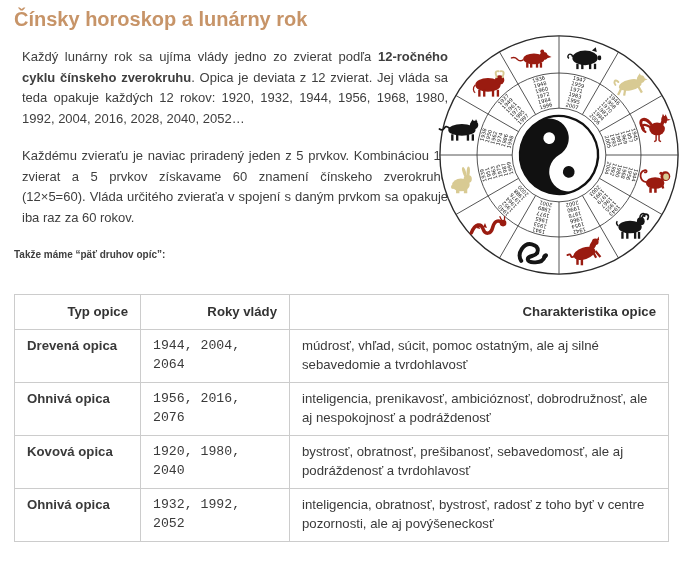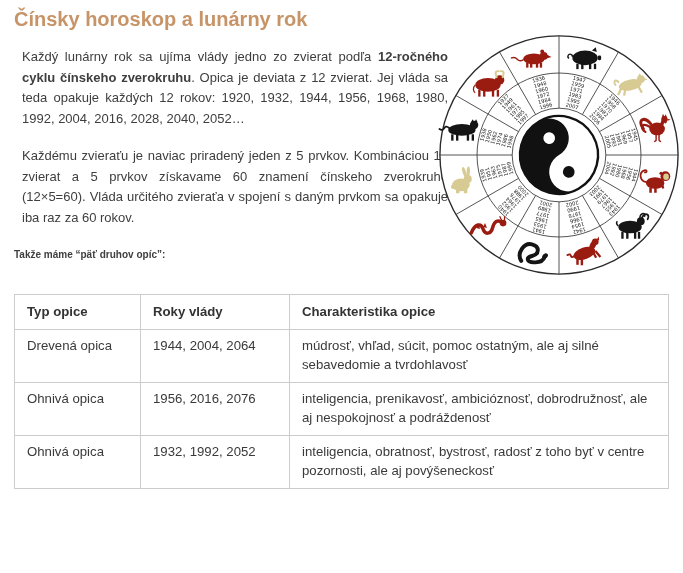--- a/index.html
+++ b/index.html
@@ -48,23 +48,23 @@
     font-size:13.2px;
     color:#3a3a3a;
   }
   table.monkeys th, table.monkeys td{
     border:1px solid #ccc;
     padding:7.5px 12px;
     text-align:left;
     vertical-align:top;
     line-height:18.5px;
   }
-  table.monkeys th{font-weight:bold;color:#333;}
-  td.type{font-weight:normal;width:101px;margin-top:25px;}
-  td.years{width:124px;}
+  table.monkeys th{font-weight:bold;color:#333;text-align:right;}
+  td.type{font-weight:bold;width:101px;margin-top:25px;}
+  td.years{width:124px;font-family:Liberation Mono, monospace;}
 </style>
 </head>
 <body>
 
 <div class="page">
 
   <h1 class="title">Čínsky horoskop a lunárny rok</h1>
 
   <div class="wheel-wrap">
     <svg id="wheel-svg" width="244" height="244" viewBox="0 0 250 250">
@@ -325,20 +325,25 @@
         <td class="type">Drevená opica</td>
         <td class="years">1944, 2004, 2064</td>
         <td>múdrosť, vhľad, súcit, pomoc ostatným, ale aj silné sebavedomie a tvrdohlavosť</td>
       </tr>
       <tr>
         <td class="type">Ohnivá opica</td>
         <td class="years">1956, 2016, 2076</td>
         <td>inteligencia, prenikavosť, ambicióznosť, dobrodružnosť, ale aj nespokojnosť a podráždenosť</td>
       </tr>
       <tr>
+        <td class="type">Kovová opica</td>
+        <td class="years">1920, 1980, 2040</td>
+        <td>bystrosť, obratnosť, prešibanosť, sebavedomosť, ale aj podráždenosť a tvrdohlavosť</td>
+      </tr>
+      <tr>
         <td class="type">Ohnivá opica</td>
         <td class="years">1932, 1992, 2052</td>
         <td>inteligencia, obratnosť, bystrosť, radosť z toho byť v centre pozornosti, ale aj povýšeneckosť</td>
       </tr>
     </tbody>
   </table>
 
 </div>
 
 </body></html>

